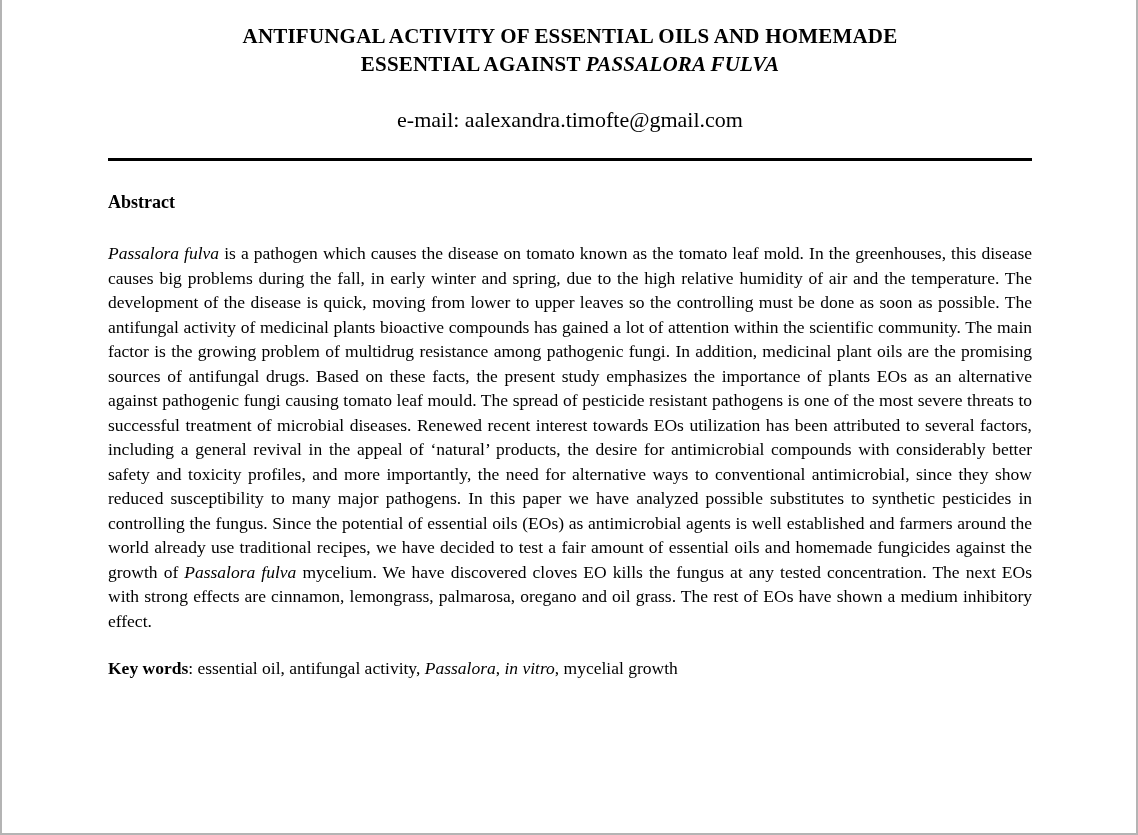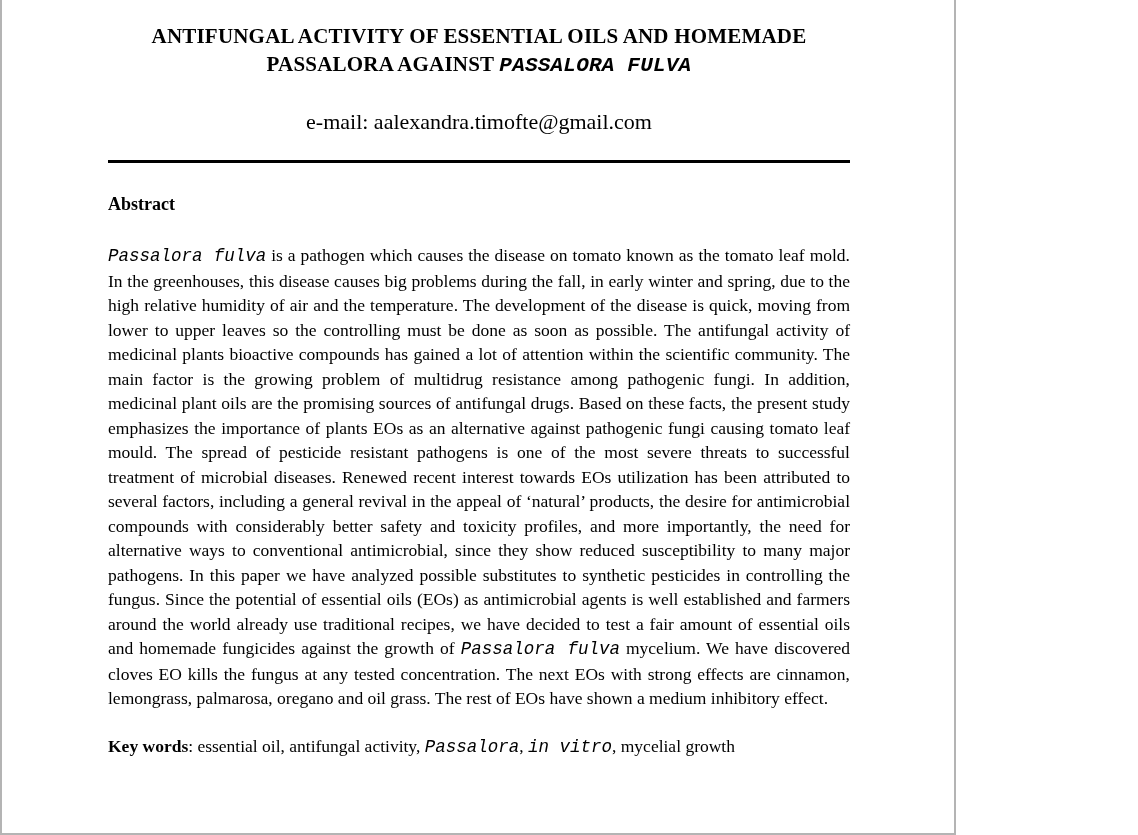--- a/index.html
+++ b/index.html
@@ -2,21 +2,21 @@
 <html><head>
 <meta charset="utf-8">
 <style>
   html, body {
     margin: 0;
     padding: 0;
     background: #ffffff;
   }
   .page {
     position: relative;
-    width: 956px;
+    width: 1138px;
     height: 835px;
     box-sizing: border-box;
     background: #ffffff;
     border-left: 2px solid #b4b4b4;
     border-right: 2px solid #b4b4b4;
     border-bottom: 2px solid #b4b4b4;
     padding: 22px 104px 0 106px;
     font-family: "Liberation Serif", "DejaVu Serif", serif;
     color: #000000;
     overflow: hidden;
@@ -63,29 +63,29 @@
     line-height: 24.5px;
     text-align: justify;
     text-justify: inter-word;
   }
   .keywords {
     margin: 23px 0 0 0;
     font-size: 17.5px;
     line-height: 24.5px;
     text-align: left;
   }
-  .it { font-style: italic; font-family: Liberation Mono, monospace; }
+  .it { font-style: italic; }
   .bd { font-weight: bold; }
 </style>
 </head>
 <body>
 
 <div class="page">
 
-  <h1 class="title"><span>ANTIFUNGAL ACTIVITY OF ESSENTIAL OILS AND HOMEMADE</span><br><span>PASSALORA AGAINST </span><span class="it">PASSALORA FULVA</span></h1>
+  <h1 class="title"><span>ANTIFUNGAL ACTIVITY OF ESSENTIAL OILS AND HOMEMADE</span><br><span>ESSENTIAL AGAINST </span><span class="it">PASSALORA FULVA</span></h1>
 
 
   <p class="email">e-mail: aalexandra.timofte@gmail.com</p>
 
   <hr class="rule">
 
   <h2 class="abstract-heading">Abstract</h2>
 
   <p class="abstract-body"><span class="it">Passalora fulva</span><span> is a pathogen which causes the disease on tomato known as the tomato leaf mold. In the greenhouses, this disease causes big problems during the fall, in early winter and spring, due to the high relative humidity of air and the temperature. The development of the disease is quick, moving from lower to upper leaves so the controlling must be done as soon as possible. The antifungal activity of medicinal plants bioactive compounds has gained a lot of attention within the scientific community. The main factor is the growing problem of multidrug resistance among pathogenic fungi. In addition, medicinal plant oils are the promising sources of antifungal drugs. Based on these facts, the present study emphasizes the importance of plants EOs as an alternative against pathogenic fungi causing tomato leaf mould. The spread of pesticide resistant pathogens is one of the most severe threats to successful treatment of microbial diseases. Renewed recent interest towards EOs utilization has been attributed to several factors, including a general revival in the appeal of ‘natural’ products, the desire for antimicrobial compounds with considerably better safety and toxicity profiles, and more importantly, the need for alternative ways to conventional antimicrobial, since they show reduced susceptibility to many major pathogens. In this paper we have analyzed possible substitutes to synthetic pesticides in controlling the fungus. Since the potential of essential oils (EOs) as antimicrobial agents is well established and farmers around the world already use traditional recipes, we have decided to test a fair amount of essential oils and homemade fungicides against the growth of </span><span class="it">Passalora fulva</span><span> mycelium. We have discovered cloves EO kills the fungus at any tested concentration. The next EOs with strong effects are cinnamon, lemongrass, palmarosa, oregano and oil grass. The rest of EOs have shown a medium inhibitory effect.</span></p>
 

